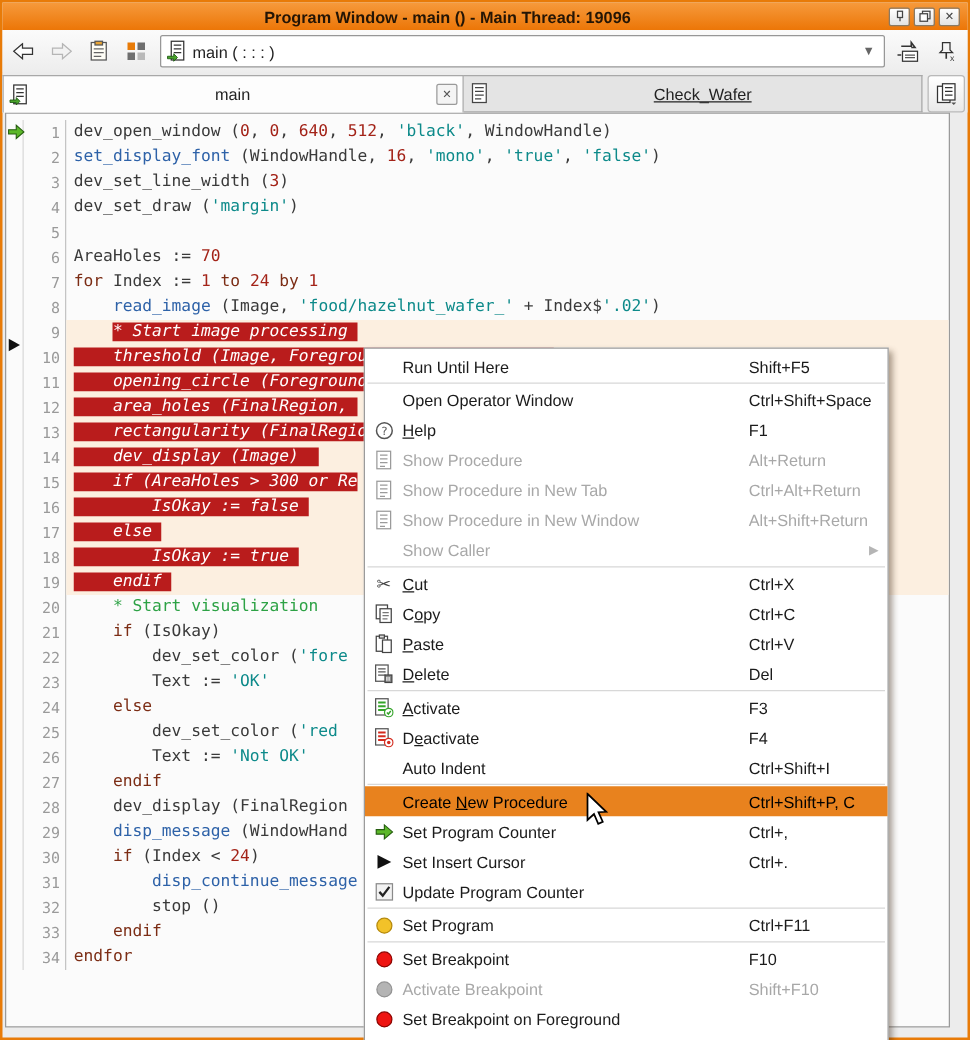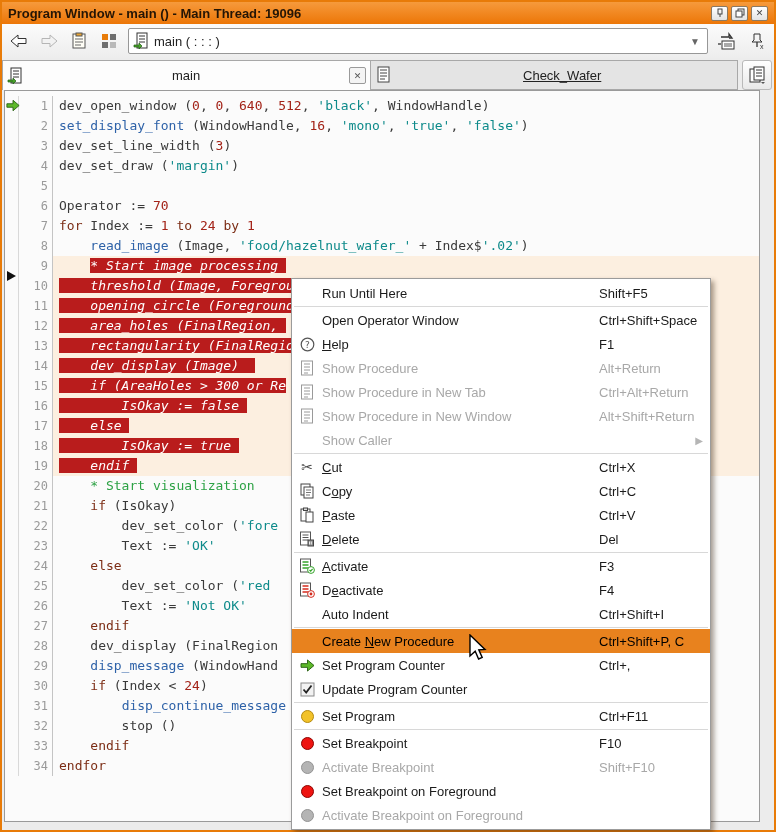--- a/index.html
+++ b/index.html
@@ -2,21 +2,21 @@
 <html><head>
 <meta charset="utf-8">
 <style>
   html,body{margin:0;padding:0;}
   body{width:776px;height:832px;overflow:hidden;position:relative;
        font-family:"Liberation Sans","DejaVu Sans",sans-serif;background:#ececec;}
   .window{position:absolute;inset:0;border:2px solid #e87b08;box-sizing:border-box;background:#ececec;}
 
   
   .titlebar{height:22px;background:linear-gradient(#f69a3c,#ec7607);display:flex;align-items:center;
-            padding:0 6px;color:#241505;font-size:13px;font-weight:bold;}
+            padding:0 6px;color:#241505;font-size:13px;font-weight:bold;text-align:center;}
   .titlebar .title{flex:1;white-space:nowrap;}
   .winbtn{width:17px;height:15px;background:linear-gradient(#ffffff,#e3e3e3);border:1px solid #8a7a64;
           border-radius:2px;margin-left:3px;display:flex;align-items:center;justify-content:center;
           font-size:9px;color:#444;box-sizing:border-box;}
 
   
   .toolbar{height:34px;background:linear-gradient(#fbfbfb,#ededed);display:flex;align-items:center;
            padding:0 6px;gap:8px;}
   .tbtn{width:22px;height:22px;display:flex;align-items:center;justify-content:center;flex:none;}
   .combo{flex:1;height:24px;border:1px solid #979797;border-radius:2px;background:#fff;display:flex;
@@ -211,21 +211,21 @@
           <span class="codetext"><span class="seg p">dev_set_draw (</span><span class="seg s">'margin'</span><span class="seg p">)</span></span>
         </div>
         <div class="row">
           <span class="mcol"></span>
           <span class="lno">5</span>
           <span class="codetext"></span>
         </div>
         <div class="row">
           <span class="mcol"></span>
           <span class="lno">6</span>
-          <span class="codetext"><span class="seg p">Operator := </span><span class="seg n">70</span></span>
+          <span class="codetext"><span class="seg p">AreaHoles := </span><span class="seg n">70</span></span>
         </div>
         <div class="row">
           <span class="mcol"></span>
           <span class="lno">7</span>
           <span class="codetext"><span class="seg k">for</span><span class="seg p"> Index := </span><span class="seg n">1</span><span class="seg p"> </span><span class="seg k">to</span><span class="seg p"> </span><span class="seg n">24</span><span class="seg p"> </span><span class="seg k">by</span><span class="seg p"> </span><span class="seg n">1</span></span>
         </div>
         <div class="row">
           <span class="mcol"></span>
           <span class="lno">8</span>
           <span class="codetext"><span class="seg p">    </span><span class="seg o">read_image</span><span class="seg p"> (Image, </span><span class="seg s">'food/hazelnut_wafer_'</span><span class="seg p"> + Index$</span><span class="seg s">'.02'</span><span class="seg p">)</span></span>
@@ -524,20 +524,29 @@
         <span class="ic">
           <svg width="15" height="13" viewBox="0 0 16 14">
             <path d="M1 5 L8 5 L8 1 L15 7 L8 13 L8 9 L1 9 Z" fill="#5cb829" stroke="#265e10"></path>
           </svg>
         </span>
         <span class="lbl">Set Program Counter</span>
         <span class="sc">Ctrl+,</span>
       </div>
       <div class="mi">
         <span class="ic">
+          <svg width="14" height="13" viewBox="0 0 14 13">
+            <path d="M2 1 L13 6.5 L2 12 Z" fill="#111"></path>
+          </svg>
+        </span>
+        <span class="lbl">Set Insert Cursor</span>
+        <span class="sc">Ctrl+.</span>
+      </div>
+      <div class="mi">
+        <span class="ic">
           <svg width="15" height="15" viewBox="0 0 15 15">
             <rect x="1" y="1" width="13" height="13" fill="#f2f2f2" stroke="#8a8a8a"></rect>
             <path d="M3.5 7.5 L6.2 10.5 L11.5 3.5" fill="none" stroke="#222" stroke-width="1.8"></path>
           </svg>
         </span>
         <span class="lbl">Update Program Counter</span>
       </div>
       <div class="msep"></div>
       <div class="mi">
         <span class="ic">

